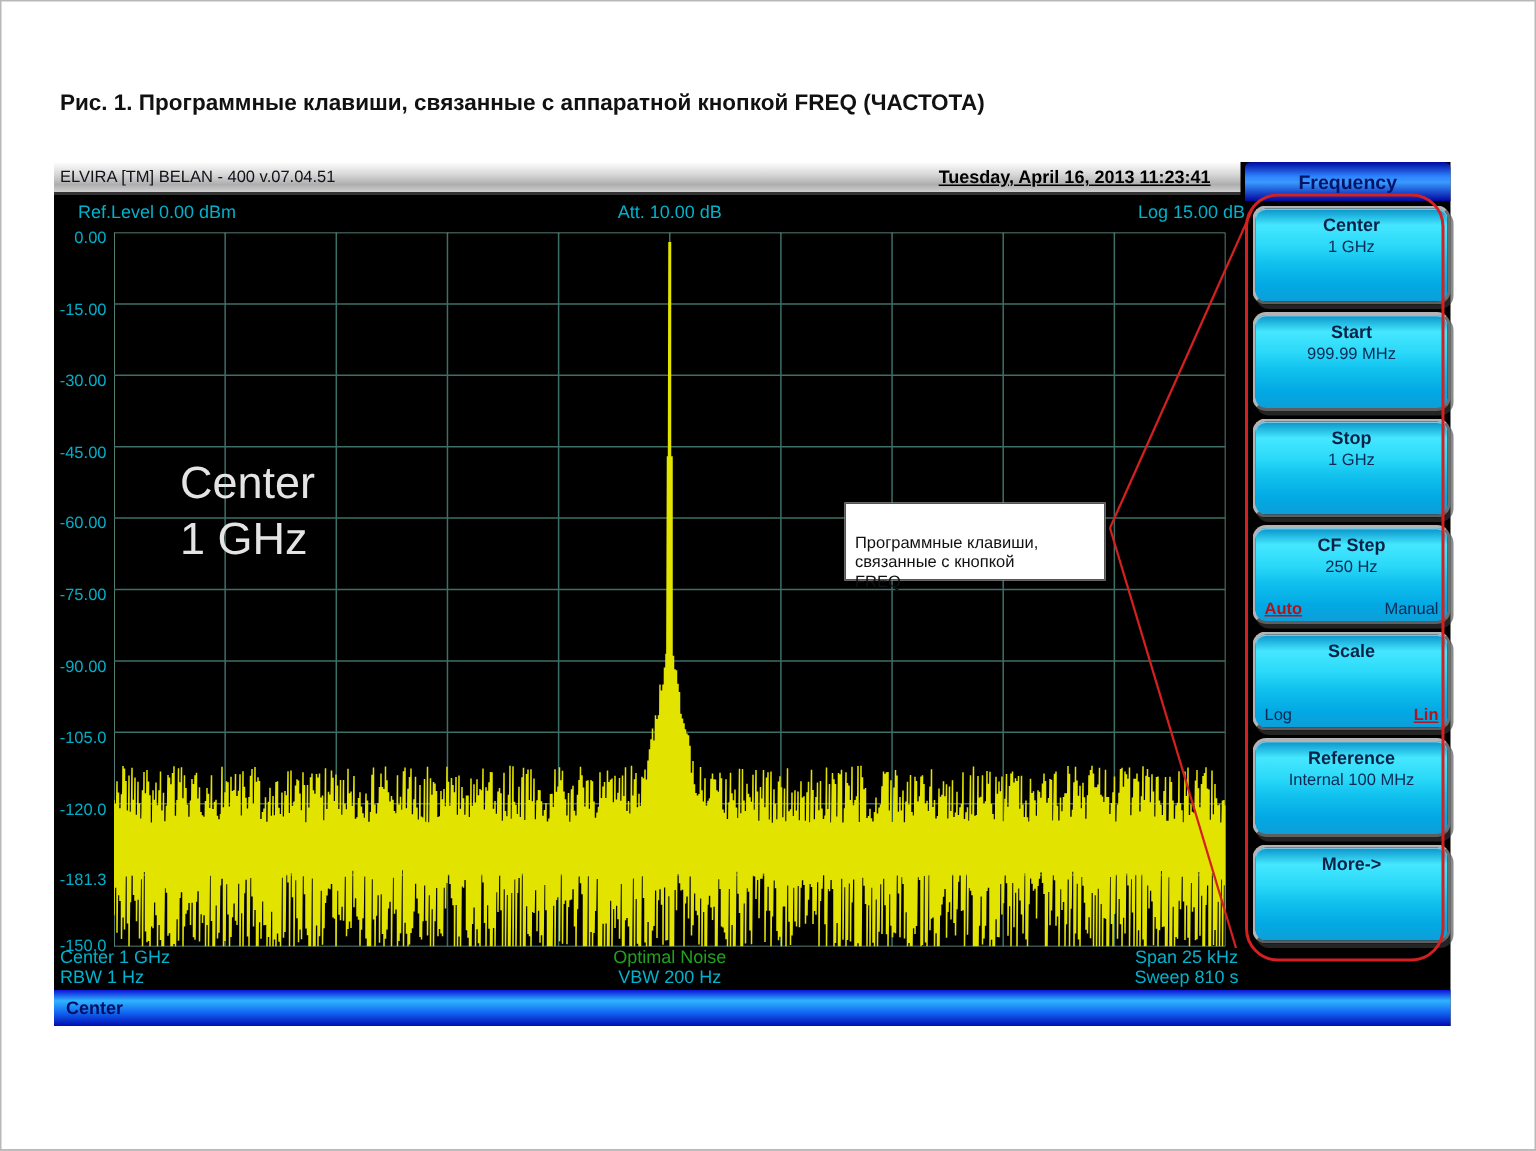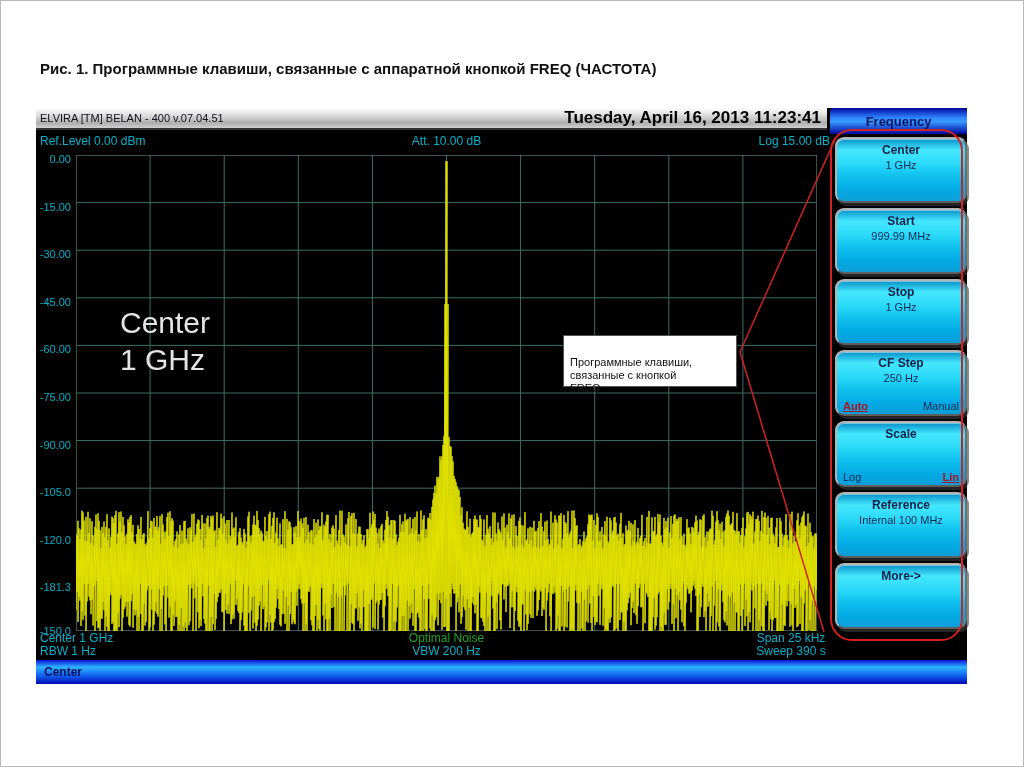--- a/index.html
+++ b/index.html
@@ -7,29 +7,29 @@
   .page-frame{position:absolute;inset:0;border:1px solid #b9b9b9;box-sizing:border-box;}
   .caption{position:absolute;left:40px;top:60px;font-size:15px;font-weight:bold;color:#111;}
 
   
   .screen{position:absolute;left:36px;top:108px;width:931px;height:576px;background:#000;}
 
   .titlebar{position:absolute;left:0;top:0;width:791px;height:22px;box-sizing:border-box;
     background:linear-gradient(180deg,#ffffff 0%,#d9d9d9 40%,#aeaeae 75%,#cfcfcf 100%);
     border-bottom:2px solid #333;display:flex;align-items:center;justify-content:space-between;}
   .titlebar .tb-left{font-size:11px;font-weight:normal;color:#101018;padding-left:4px;}
-  .titlebar .tb-right{font-size:17px;font-weight:bold;color:#000;padding-right:6px;}
+  .titlebar .tb-right{font-size:12px;font-weight:bold;color:#000;padding-right:20px;text-decoration:underline;}
 
   .freq-header{position:absolute;left:794px;top:0;width:137px;height:26px;
     background:linear-gradient(180deg,#0008a0 0%,#2f86ff 38%,#3a9aff 52%,#0008a0 100%);
     border-radius:4px 4px 0 0;display:flex;align-items:center;justify-content:center;
     font-size:13px;font-weight:bold;color:#001468;}
 
   .status-top{position:absolute;left:0;top:24px;width:931px;height:20px;font-size:12px;color:#00b2cc;}
-  .st-left{position:absolute;left:4px;top:2px;}
+  .st-left{position:absolute;left:16px;top:2px;}
   .st-mid{position:absolute;left:40px;top:2px;width:741px;text-align:center;}
   .st-right{position:absolute;left:594px;top:2px;width:200px;text-align:right;}
 
   .plot{position:absolute;left:40px;top:47px;width:741px;height:476px;background:#000;}
   .plot svg{display:block;}
 
   .ytick{position:absolute;right:896px;width:36px;text-align:right;font-size:11px;color:#00aec8;}
 
   .center-note{position:absolute;left:84px;top:196px;font-size:30px;line-height:37px;color:#e4e4e4;z-index:2;}
 
@@ -181,21 +181,21 @@
     <div class="sb-left">
       <div>Center 1 GHz</div>
       <div>RBW 1 Hz</div>
     </div>
     <div class="sb-mid">
       <div class="green">Optimal Noise</div>
       <div>VBW 200 Hz</div>
     </div>
     <div class="sb-right">
       <div>Span 25 kHz</div>
-      <div>Sweep 390 s</div>
+      <div>Sweep 810 s</div>
     </div>
   </div>
 
   <div class="bottom-bar">Center</div>
 
   <div class="red-rect"></div>
   <svg class="red-overlay" width="931" height="576" viewBox="0 0 931 576">
     <line x1="704" y1="244" x2="800" y2="29" stroke="#d42020" stroke-width="1.5"></line>
     <line x1="704" y1="244" x2="788" y2="524" stroke="#d42020" stroke-width="1.5"></line>
   </svg>

